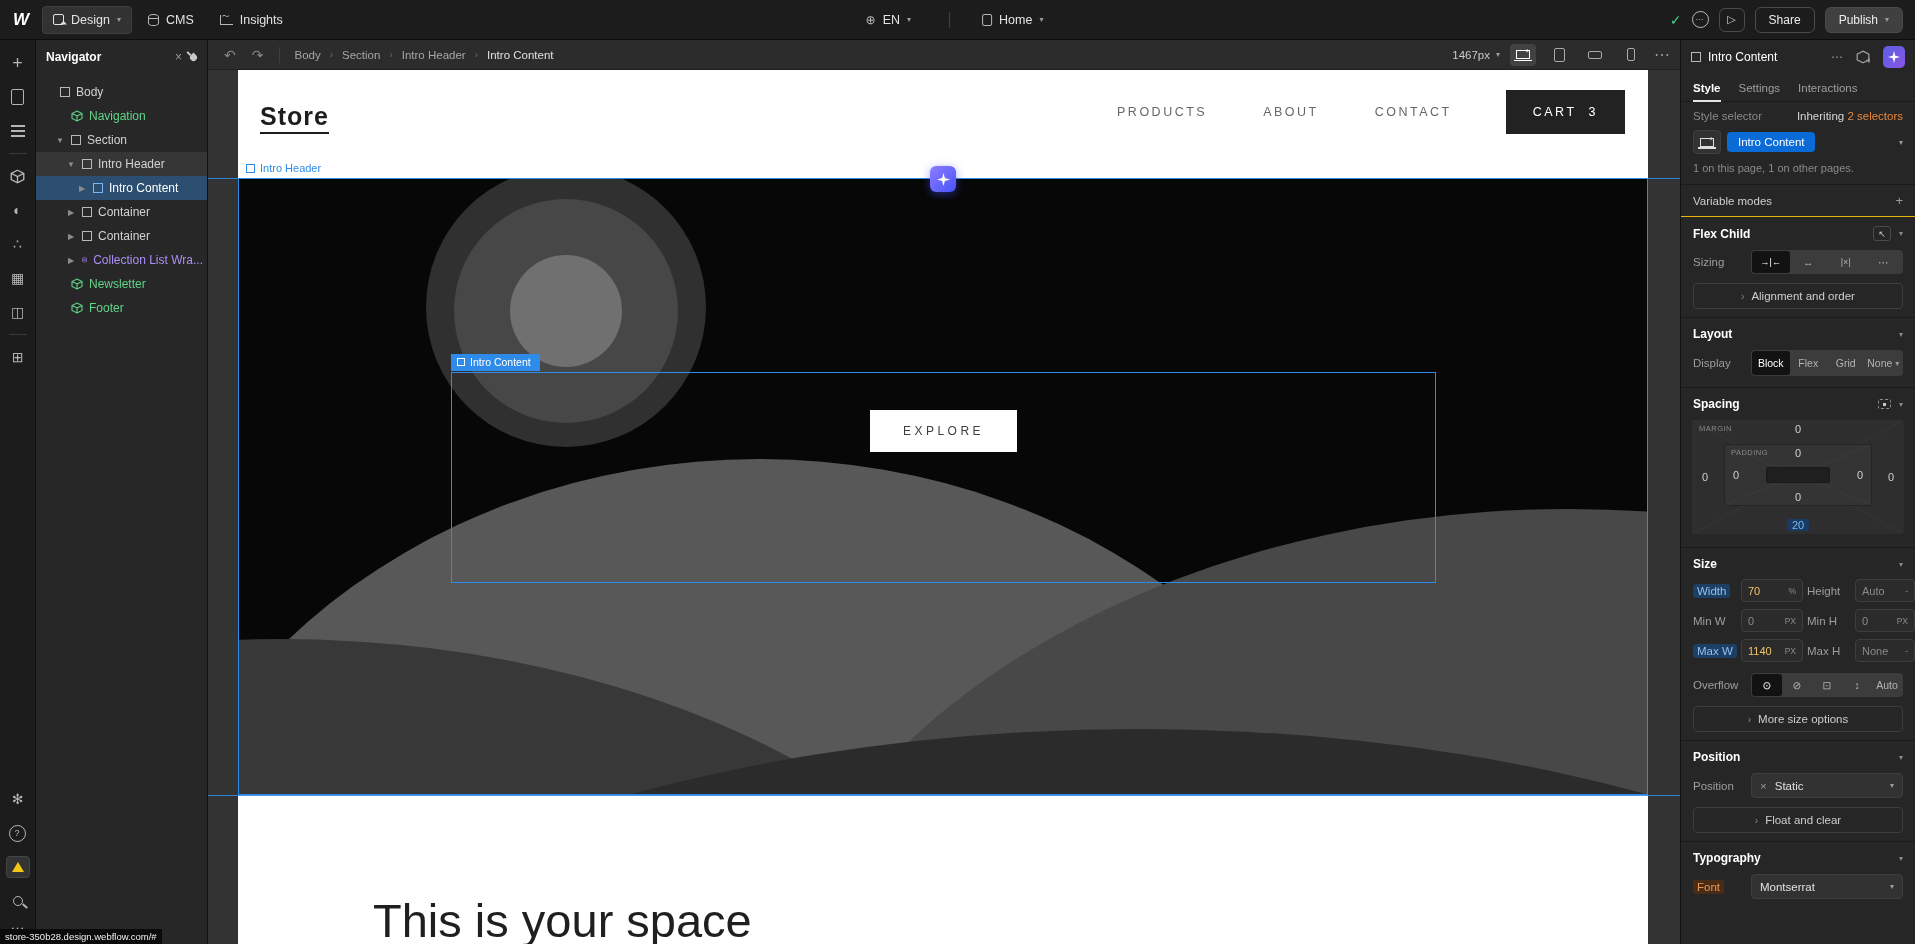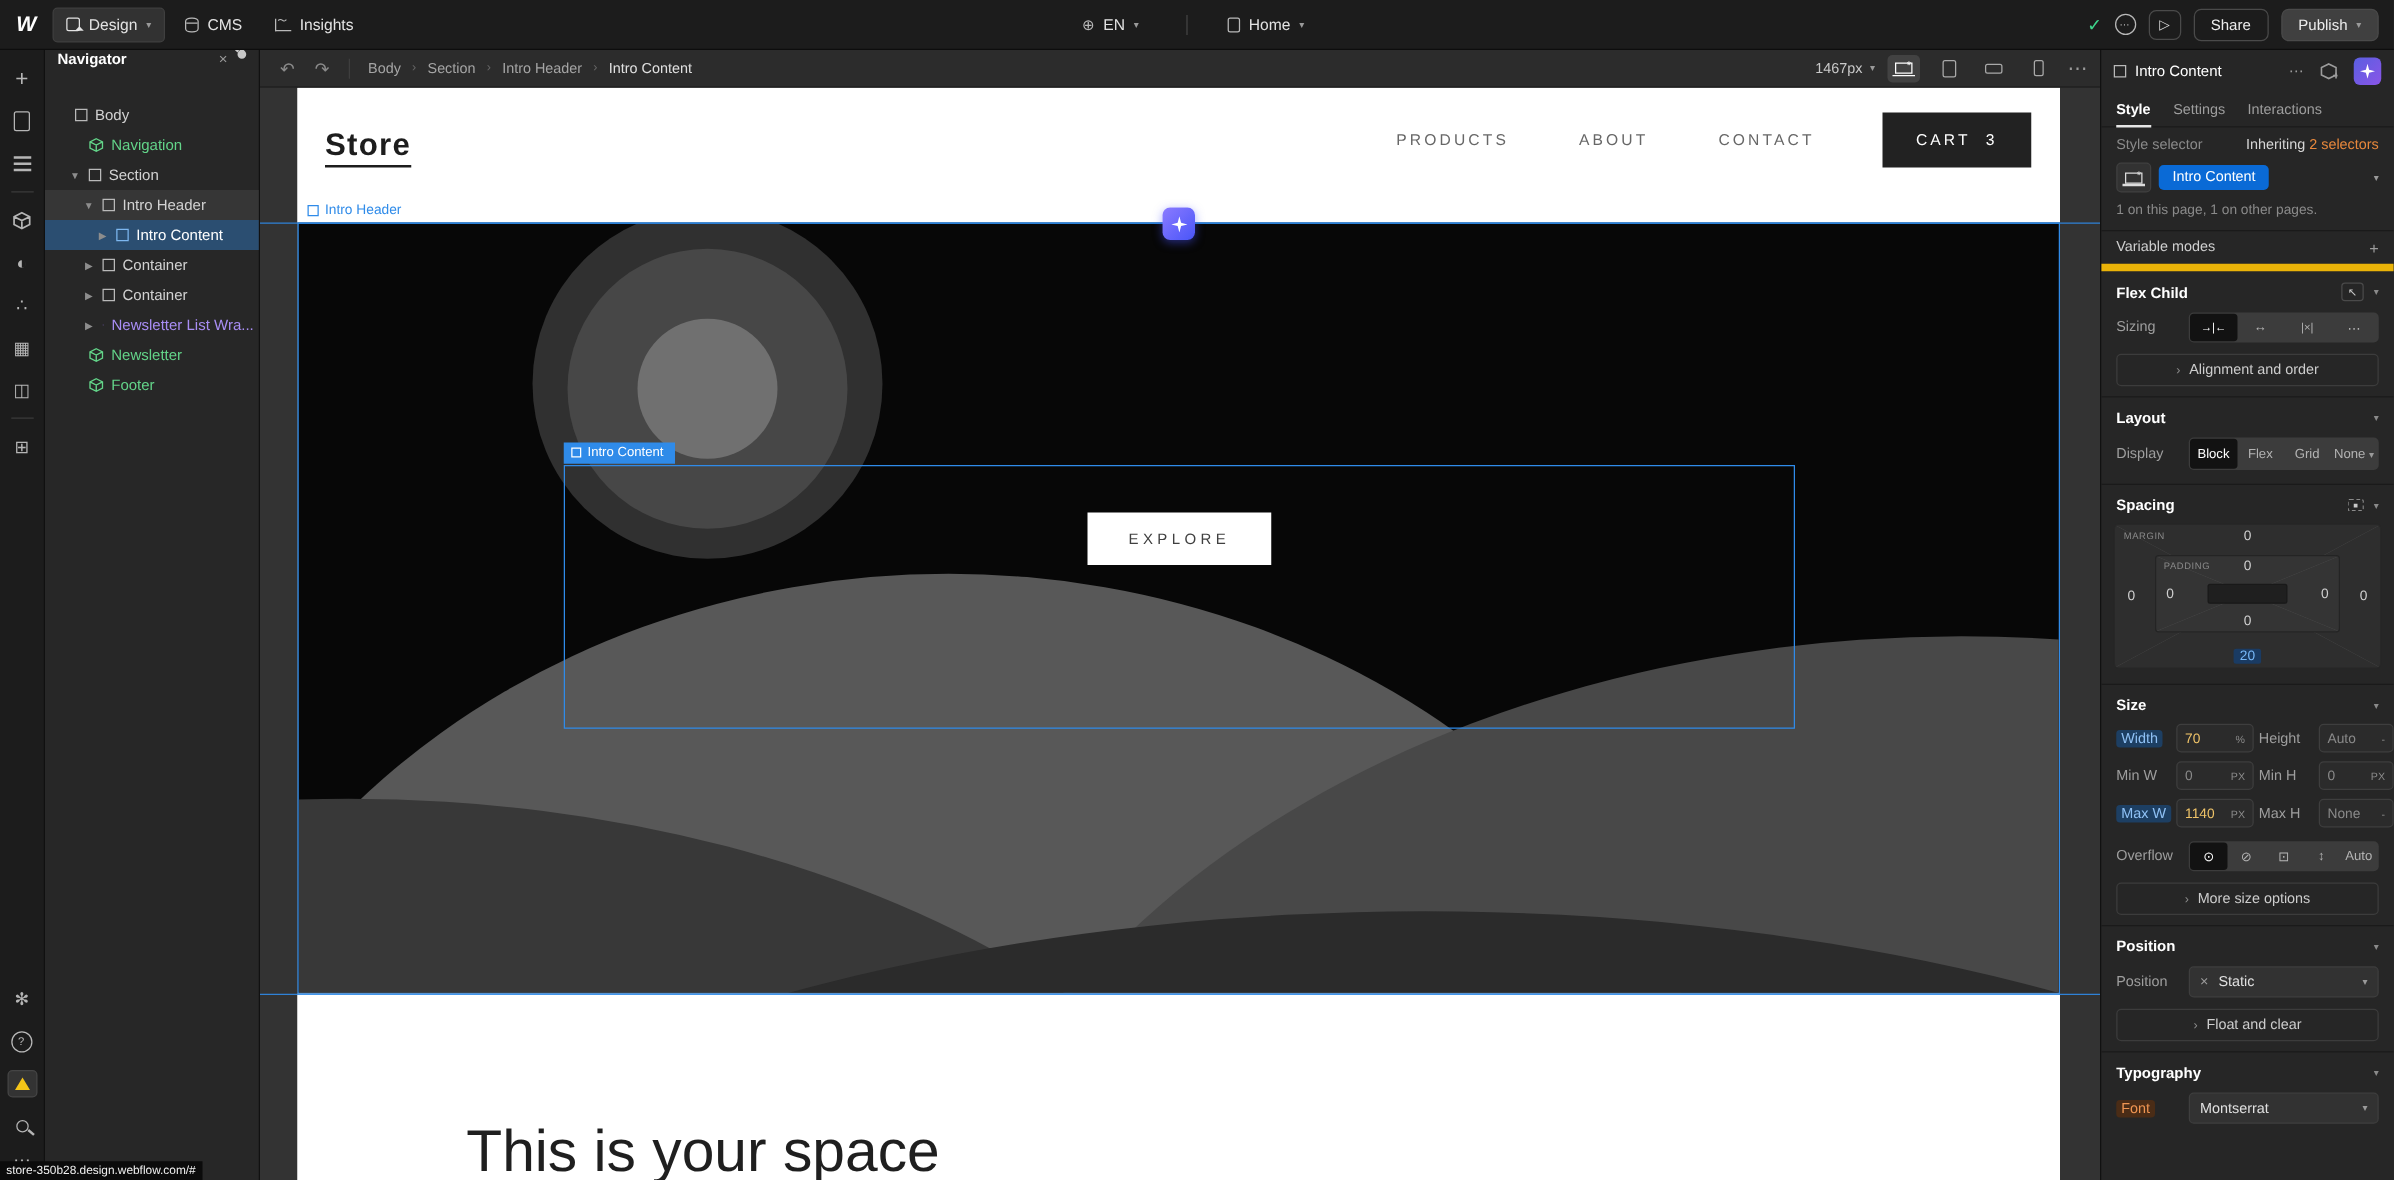--- a/index.html
+++ b/index.html
@@ -49,21 +49,21 @@
     display:flex; align-items:center; justify-content:center; }
   .audit-tri { width:0; height:0; border-left:6px solid transparent; border-right:6px solid transparent;
     border-bottom:10px solid #f5c518; }
   .mag { width:10px; height:10px; border:1.7px solid #b5b5b5; border-radius:50%; position:relative; }
   .mag::after { content:""; position:absolute; width:6px; height:1.7px; background:#b5b5b5;
     right:-6px; bottom:-2px; transform:rotate(40deg); }
 
   
   #navigator { position:absolute; left:36px; top:40px; width:172px; bottom:0; background:#272727;
     border-right:1px solid #111; z-index:20; }
-  .nav-head { height:34px; display:flex; align-items:flex-start; padding:0 10px; gap:8px; }
+  .nav-head { height:34px; display:flex; align-items:center; padding:0 10px; gap:8px; }
   .nav-title { font-size:12px; font-weight:bold; color:#fff; flex:1; }
   .nav-x { color:#9a9a9a; font-size:12px; }
   .pin { width:7px; height:7px; background:#c9c9c9; border-radius:50% 50% 50% 0; transform:rotate(135deg); position:relative; }
   .pin::after { content:""; position:absolute; left:3px; top:7px; width:1.5px; height:5px; background:#c9c9c9; }
   .tree { padding-top:6px; font-size:12px; color:#d2d2d2; }
   .trow { height:24px; display:flex; align-items:center; gap:6px; padding-right:4px; white-space:nowrap; overflow:hidden; }
   .chev { width:10px; flex-shrink:0; font-size:8px; color:#8d8d8d; text-align:center; }
   .sq { width:10px; height:10px; border:1.4px solid #b9b9b9; flex-shrink:0; }
   .trow.sel { background:#2b4e71; color:#fff; }
   .trow.sel .sq { border-color:#7db7f0; }
@@ -160,21 +160,21 @@
   .sel-row1 { display:flex; justify-content:space-between; font-size:11.5px; }
   .orange-link { color:#e8883c; }
   .sel-combo { margin-top:8px; display:flex; align-items:center; gap:6px; }
   .bp-box { width:28px; height:24px; background:#323232; border:1px solid #404040; border-radius:4px;
     display:flex; align-items:center; justify-content:center; position:relative; }
   .bp-box .lap { border-color:#dcdcdc; } .bp-box .lap::after { background:#dcdcdc; }
   .bp-box .ast { color:#dcdcdc; }
   .sel-pill { background:#0a6ad6; color:#fff; border-radius:4px; padding:4px 11px; font-size:11.5px; }
   .sel-caret { margin-left:auto; color:#9a9a9a; font-size:8px; }
   .usage { margin-top:8px; color:#8a8a8a; font-size:11px; }
-  .varmode { height:32px; display:flex; align-items:center; padding:0 12px; border-bottom:6px solid #eab308; color:#cfcfcf; }
+  .varmode { height:32px; display:flex; align-items:center; padding:0 12px; border-bottom:1px solid #eab308; color:#cfcfcf; }
   .varmode .plus { margin-left:auto; color:#9c9c9c; font-size:13px; }
   .corner-box { width:18px; height:15px; border:1px solid #4a4a4a; border-radius:3px; display:flex;
     align-items:center; justify-content:center; font-size:9px; color:#c9c9c9; }
 
   
   .space-box { margin:2px 10px 4px; height:116px; background:#2e2e2e; border:1px solid #272727; border-radius:4px;
     position:relative;
     background-image:
       linear-gradient(to bottom right, transparent calc(50% - .5px), #3a3a3a calc(50%), transparent calc(50% + .5px)),
       linear-gradient(to top right, transparent calc(50% - .5px), #3a3a3a calc(50%), transparent calc(50% + .5px)); }
@@ -339,21 +339,21 @@
       <span class="chev">▶</span>
       <span class="sq"></span>
       <span>Container</span>
       </div>
     <div class="trow p2 purple">
       <span class="chev">▶</span>
       <svg width="11" height="12" viewBox="0 0 10 11">
         <ellipse cx="5" cy="2.5" rx="4" ry="1.8" stroke="#a98ef5" fill="none"></ellipse>
         <path d="M1 2.5 V8.5 C1 9.5 9 9.5 9 8.5 V2.5 M1 5.5 C1 6.5 9 6.5 9 5.5" stroke="#a98ef5" fill="none"></path>
         </svg>
-      <span>Newsletter List Wra...</span>
+      <span>Collection List Wra...</span>
       </div>
     <div class="trow p1 green">
       <span class="chev"></span>
       <svg width="12" height="12" viewBox="0 0 12 12">
         <path d="M6 1 L11 3.5 V8.5 L6 11 L1 8.5 V3.5 Z M1 3.5 L6 6 L11 3.5 M6 6 V11" stroke="#63d489" stroke-width="1.1" fill="none"></path>
         </svg>
       <span>Newsletter</span>
       </div>
     <div class="trow p1 green">
       <span class="chev"></span>

